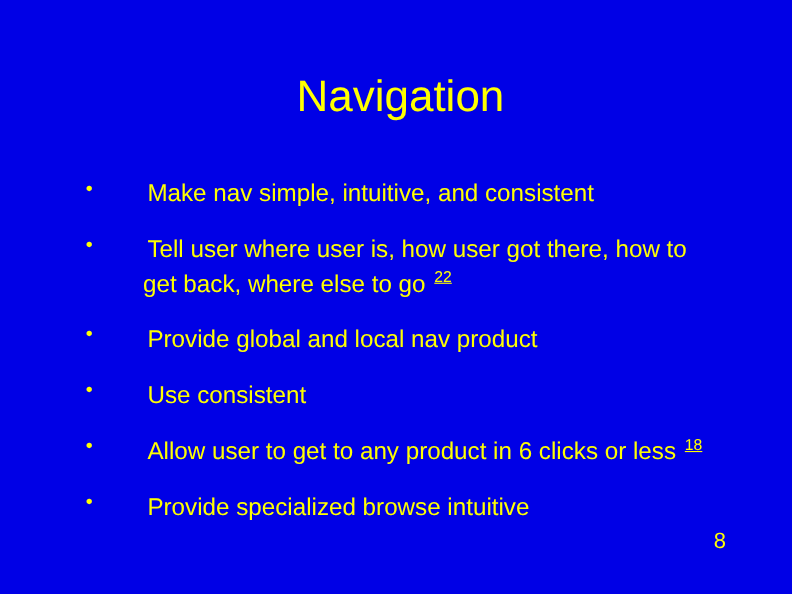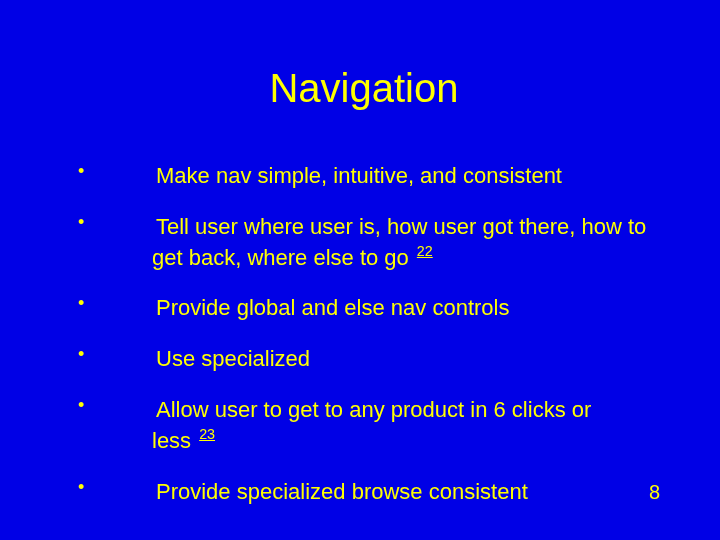--- a/index.html
+++ b/index.html
@@ -29,21 +29,20 @@
       margin-bottom: 4px;
     }
     .bullet-mark {
       width: 52px;
       flex-shrink: 0;
       font-size: 18px;
       padding-top: 2px;
     }
     .bullet-text {
       flex: 1;
-      margin-left: 22px;
     }
     .sup {
       font-size: 0.65em;
       vertical-align: super;
       line-height: 0;
       text-decoration: underline;
     }
     .page-num {
       position: absolute;
       bottom: 36px;
@@ -60,29 +59,29 @@
   <div class="bullet-row">
     <div class="bullet-mark">•</div>
     <div class="bullet-text"><span>Make nav simple, intuitive, and consistent</span><span class="sup"></span></div>
   </div>
   <div class="bullet-row">
     <div class="bullet-mark">•</div>
     <div class="bullet-text"><span>Tell user where user is, how user got there, how to get back, where else to go</span><span class="sup">22</span></div>
   </div>
   <div class="bullet-row">
     <div class="bullet-mark">•</div>
-    <div class="bullet-text"><span>Provide global and else nav controls</span><span class="sup"></span></div>
+    <div class="bullet-text"><span>Provide global and local nav product</span><span class="sup"></span></div>
   </div>
   <div class="bullet-row">
     <div class="bullet-mark">•</div>
-    <div class="bullet-text"><span>Use specialized</span><span class="sup"></span></div>
+    <div class="bullet-text"><span>Use consistent</span><span class="sup"></span></div>
   </div>
   <div class="bullet-row">
     <div class="bullet-mark">•</div>
-    <div class="bullet-text"><span>Allow user to get to any product in 6 clicks or less</span><span class="sup">23</span></div>
+    <div class="bullet-text"><span>Allow user to get to any product in 6 clicks or less</span><span class="sup">18</span></div>
   </div>
   <div class="bullet-row">
     <div class="bullet-mark">•</div>
-    <div class="bullet-text"><span>Provide specialized browse consistent</span><span class="sup"></span></div>
+    <div class="bullet-text"><span>Provide specialized browse intuitive</span><span class="sup"></span></div>
   </div>
 </div>
 
 <div class="page-num">8</div>
 
 </body></html>

